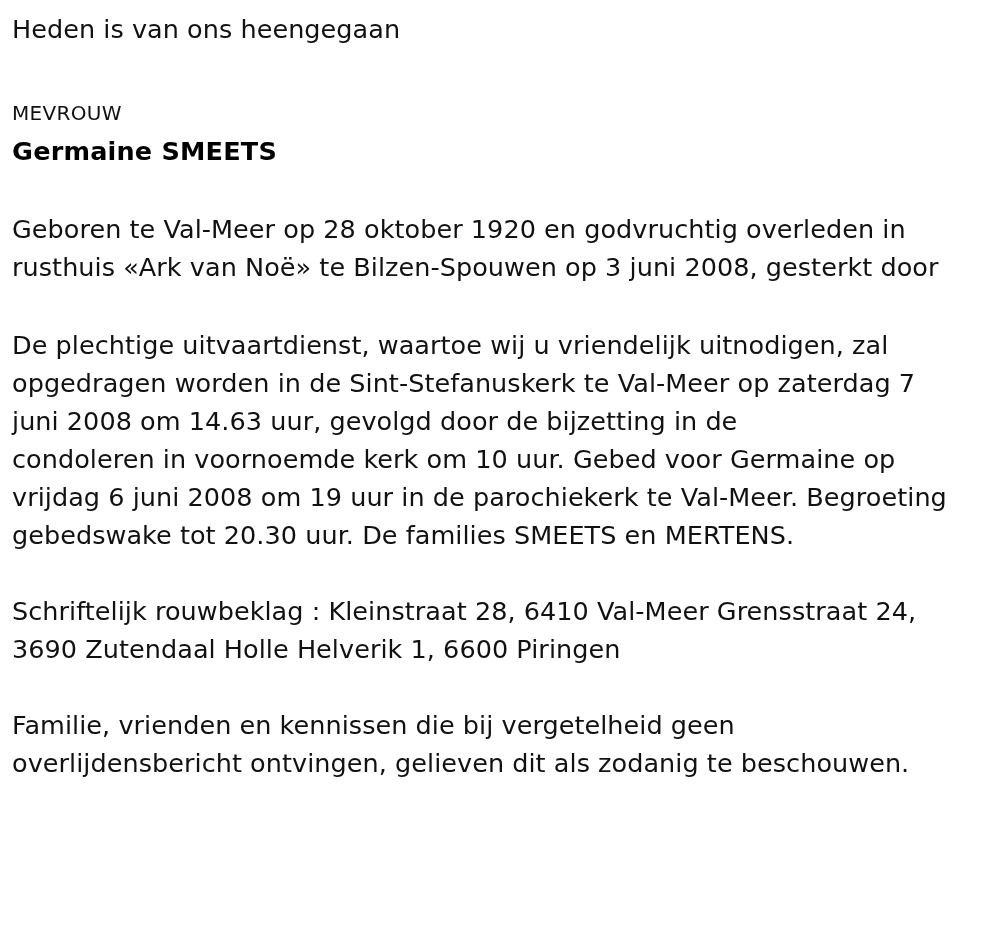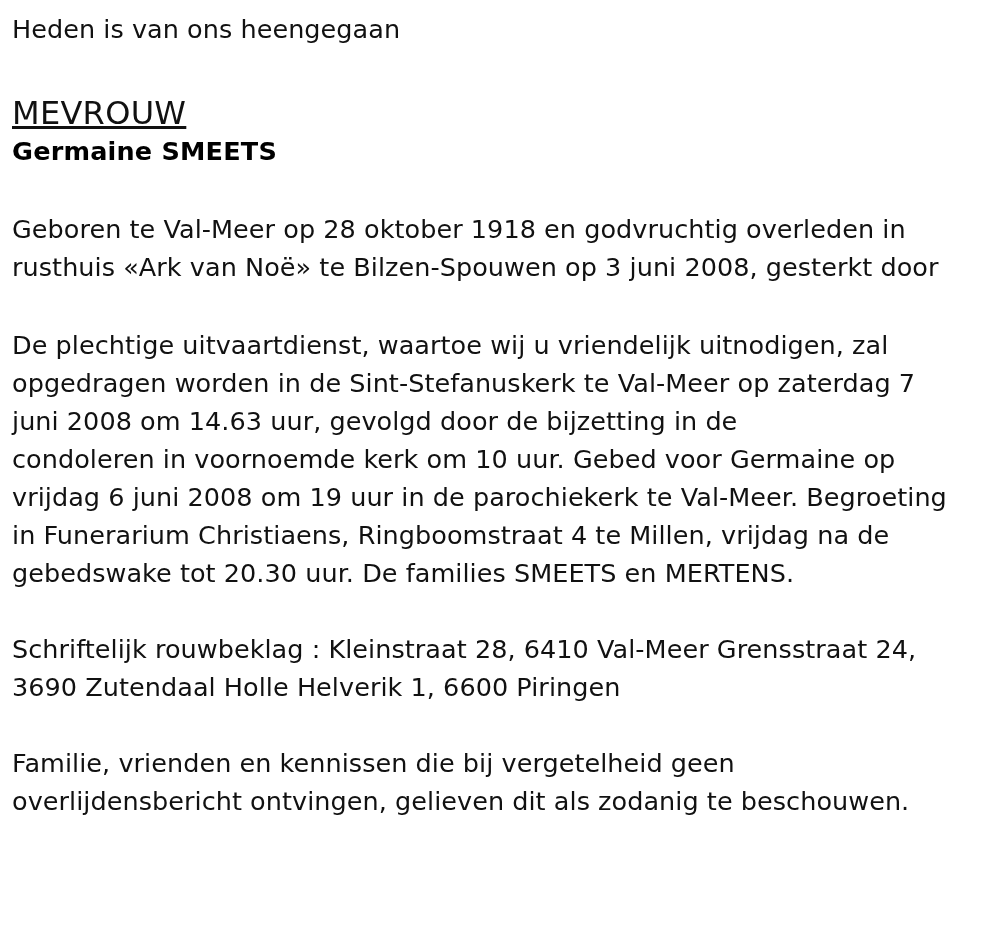--- a/index.html
+++ b/index.html
@@ -35,24 +35,23 @@
     line-height: 38px;
     letter-spacing: 0.05px;
     white-space: pre-wrap;
     color: #111111;
   }
   .intro {
     font-size: 25.5px;
     line-height: 38px;
   }
   .salutation {
-    font-size: 32px;
+    font-size: 20px;
     line-height: 38px;
     letter-spacing: 0.3px;
-    text-decoration: underline;
   }
   .deceased-name {
     font-size: 25.5px;
     line-height: 38px;
     font-weight: 700;
     letter-spacing: 0.2px;
     color: #000000;
   }
   .para {
     font-size: 25.5px;
@@ -73,33 +72,32 @@
   <div class="gap-lead"></div>
 
   <div class="block">
     <div class="salutation">MEVROUW</div>
     <div class="deceased-name">Germaine SMEETS</div>
   </div>
 
   <div class="gap-para"></div>
 
   <div class="block para">
-    <span class="line">Geboren te Val-Meer op 28 oktober 1918 en godvruchtig overleden in</span>
+    <span class="line">Geboren te Val-Meer op 28 oktober 1920 en godvruchtig overleden in</span>
     <span class="line">rusthuis «Ark van Noë» te Bilzen-Spouwen op 3 juni 2008, gesterkt door</span>
   </div>
 
   <div class="gap-para"></div>
 
   <div class="block para">
     <span class="line">De plechtige uitvaartdienst, waartoe wij u vriendelijk uitnodigen, zal</span>
     <span class="line">opgedragen worden in de Sint-Stefanuskerk te Val-Meer op zaterdag 7</span>
     <span class="line">juni 2008 om 14.63 uur, gevolgd door de bijzetting in de</span>
     <span class="line">condoleren in voornoemde kerk om 10 uur. Gebed voor Germaine op</span>
     <span class="line">vrijdag 6 juni 2008 om 19 uur in de parochiekerk te Val-Meer. Begroeting</span>
-    <span class="line">in Funerarium Christiaens, Ringboomstraat 4 te Millen, vrijdag na de</span>
     <span class="line">gebedswake tot 20.30 uur. De families SMEETS en MERTENS.</span>
   </div>
 
   <div class="gap-small"></div>
 
   <div class="block para">
     <span class="line">Schriftelijk rouwbeklag : Kleinstraat 28, 6410 Val-Meer Grensstraat 24,</span>
     <span class="line">3690 Zutendaal Holle Helverik 1, 6600 Piringen</span>
   </div>
 

